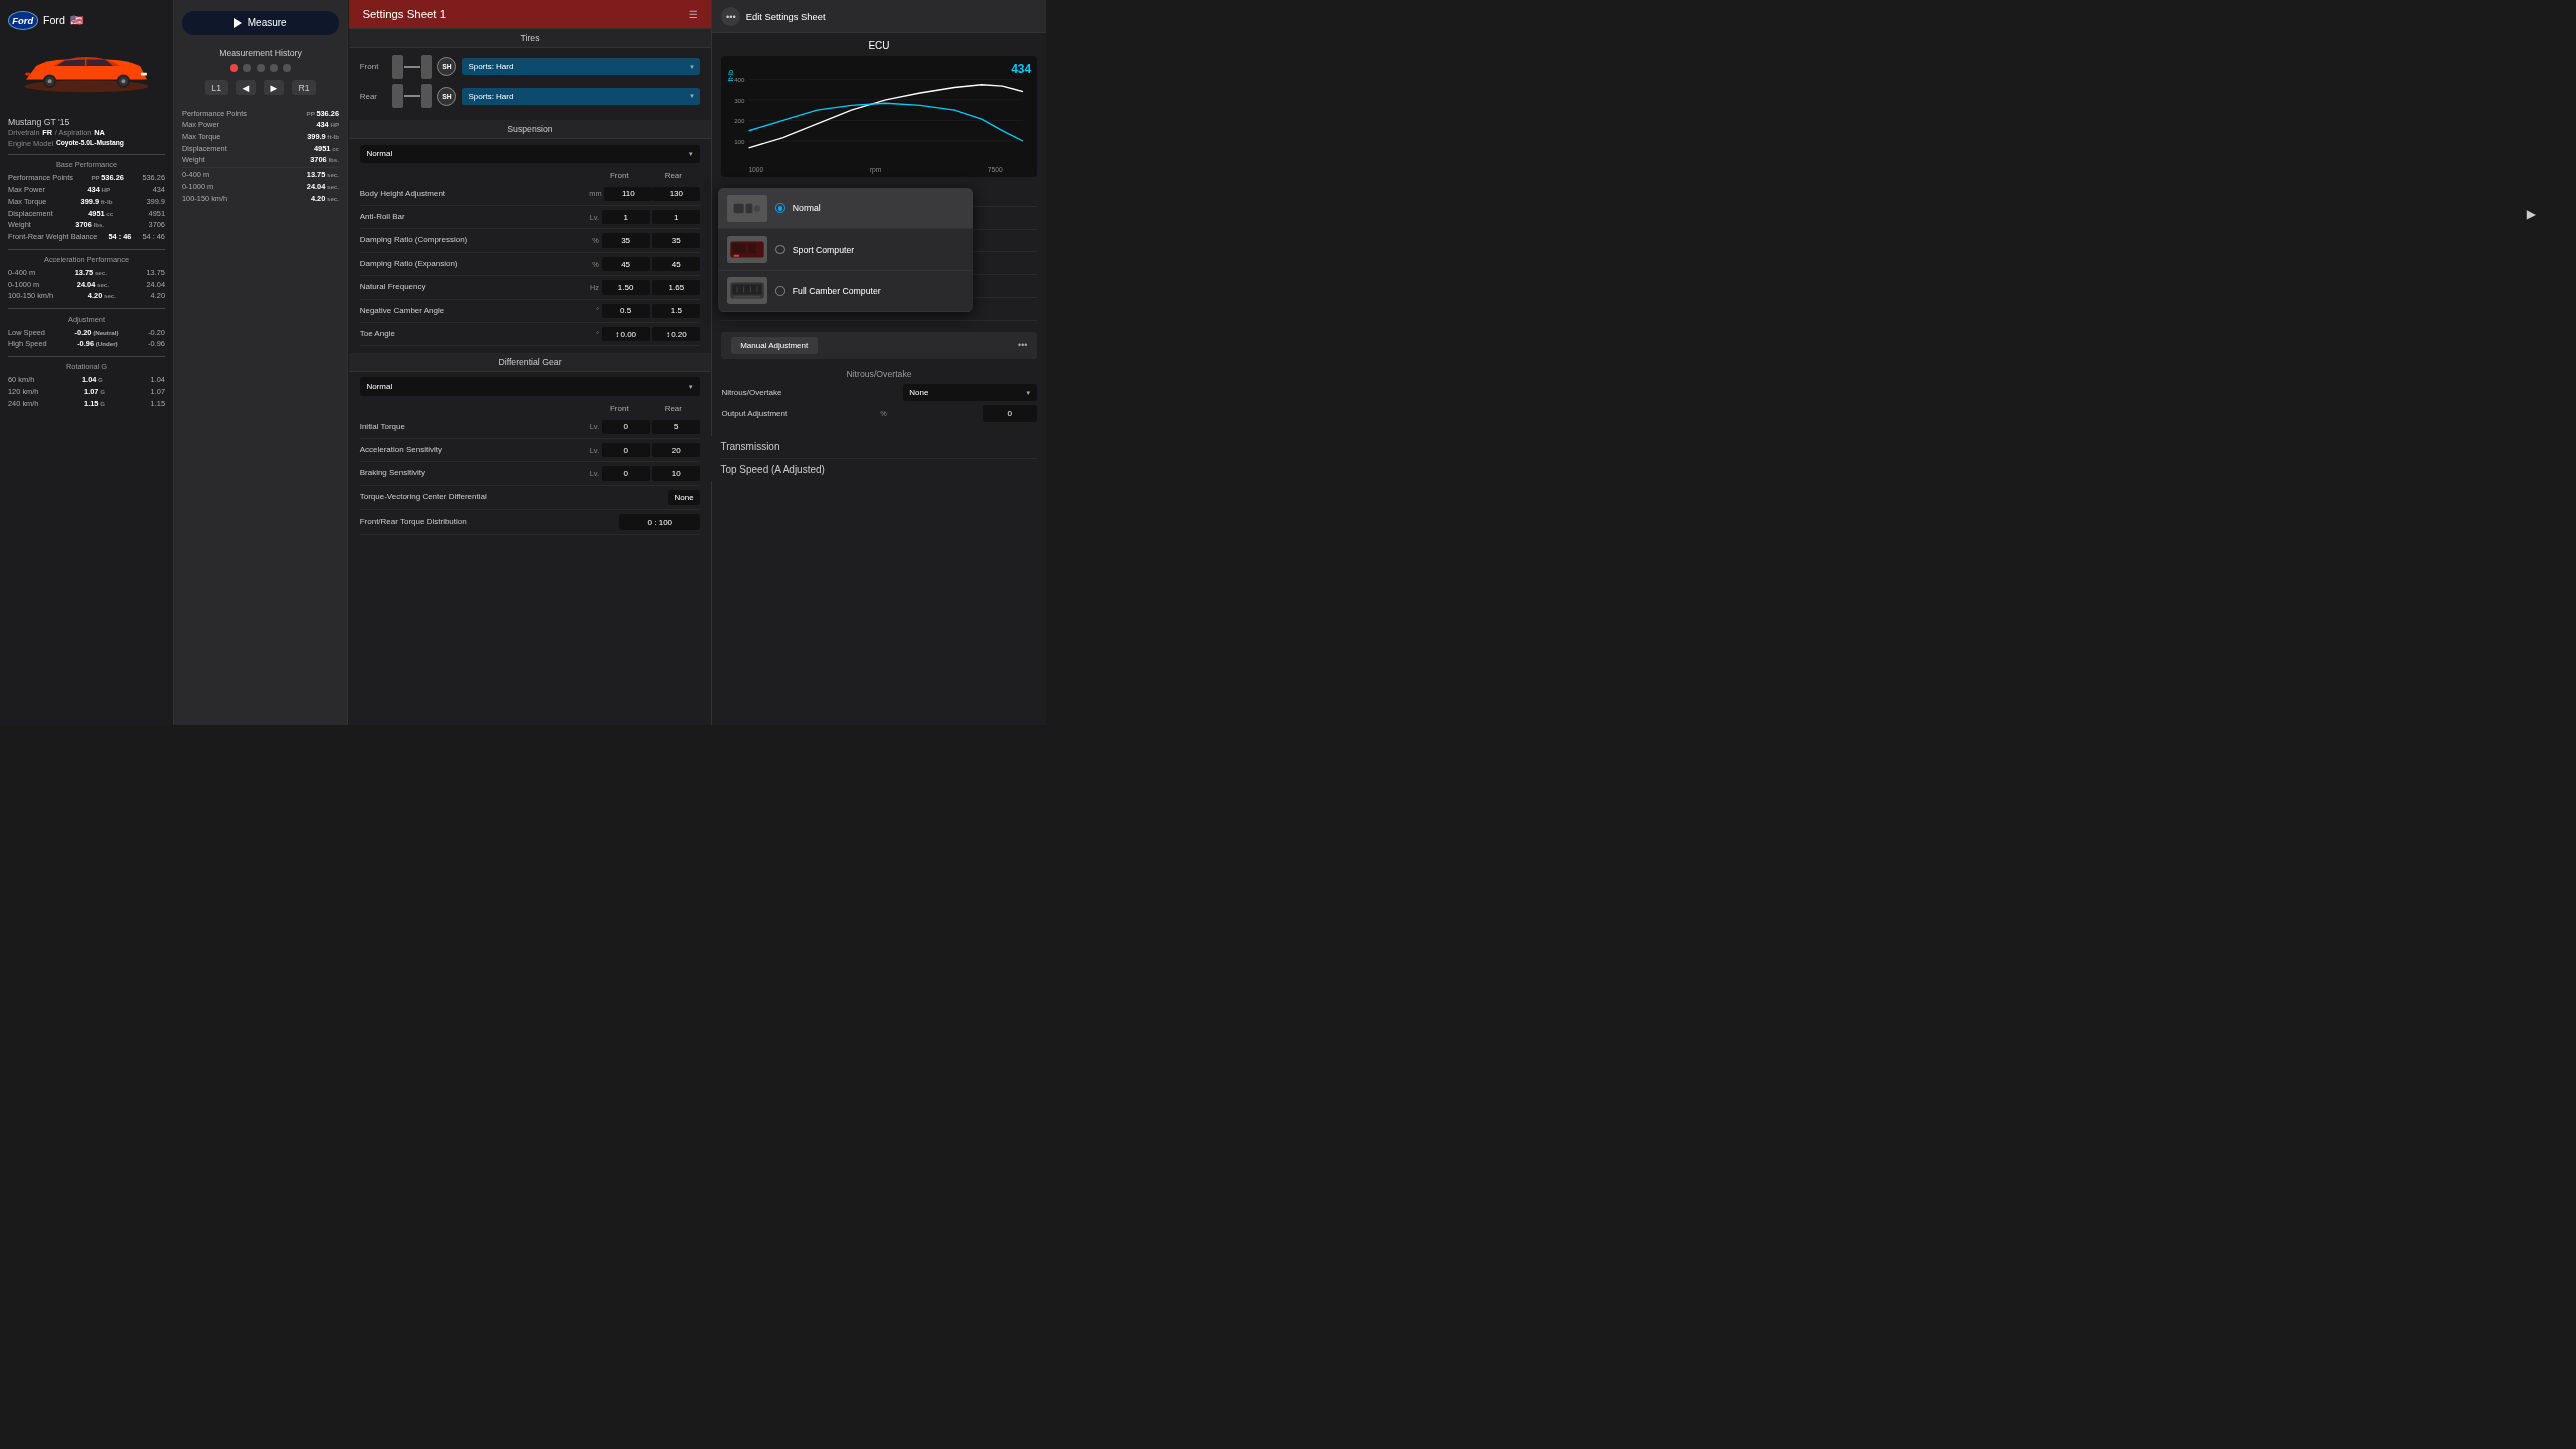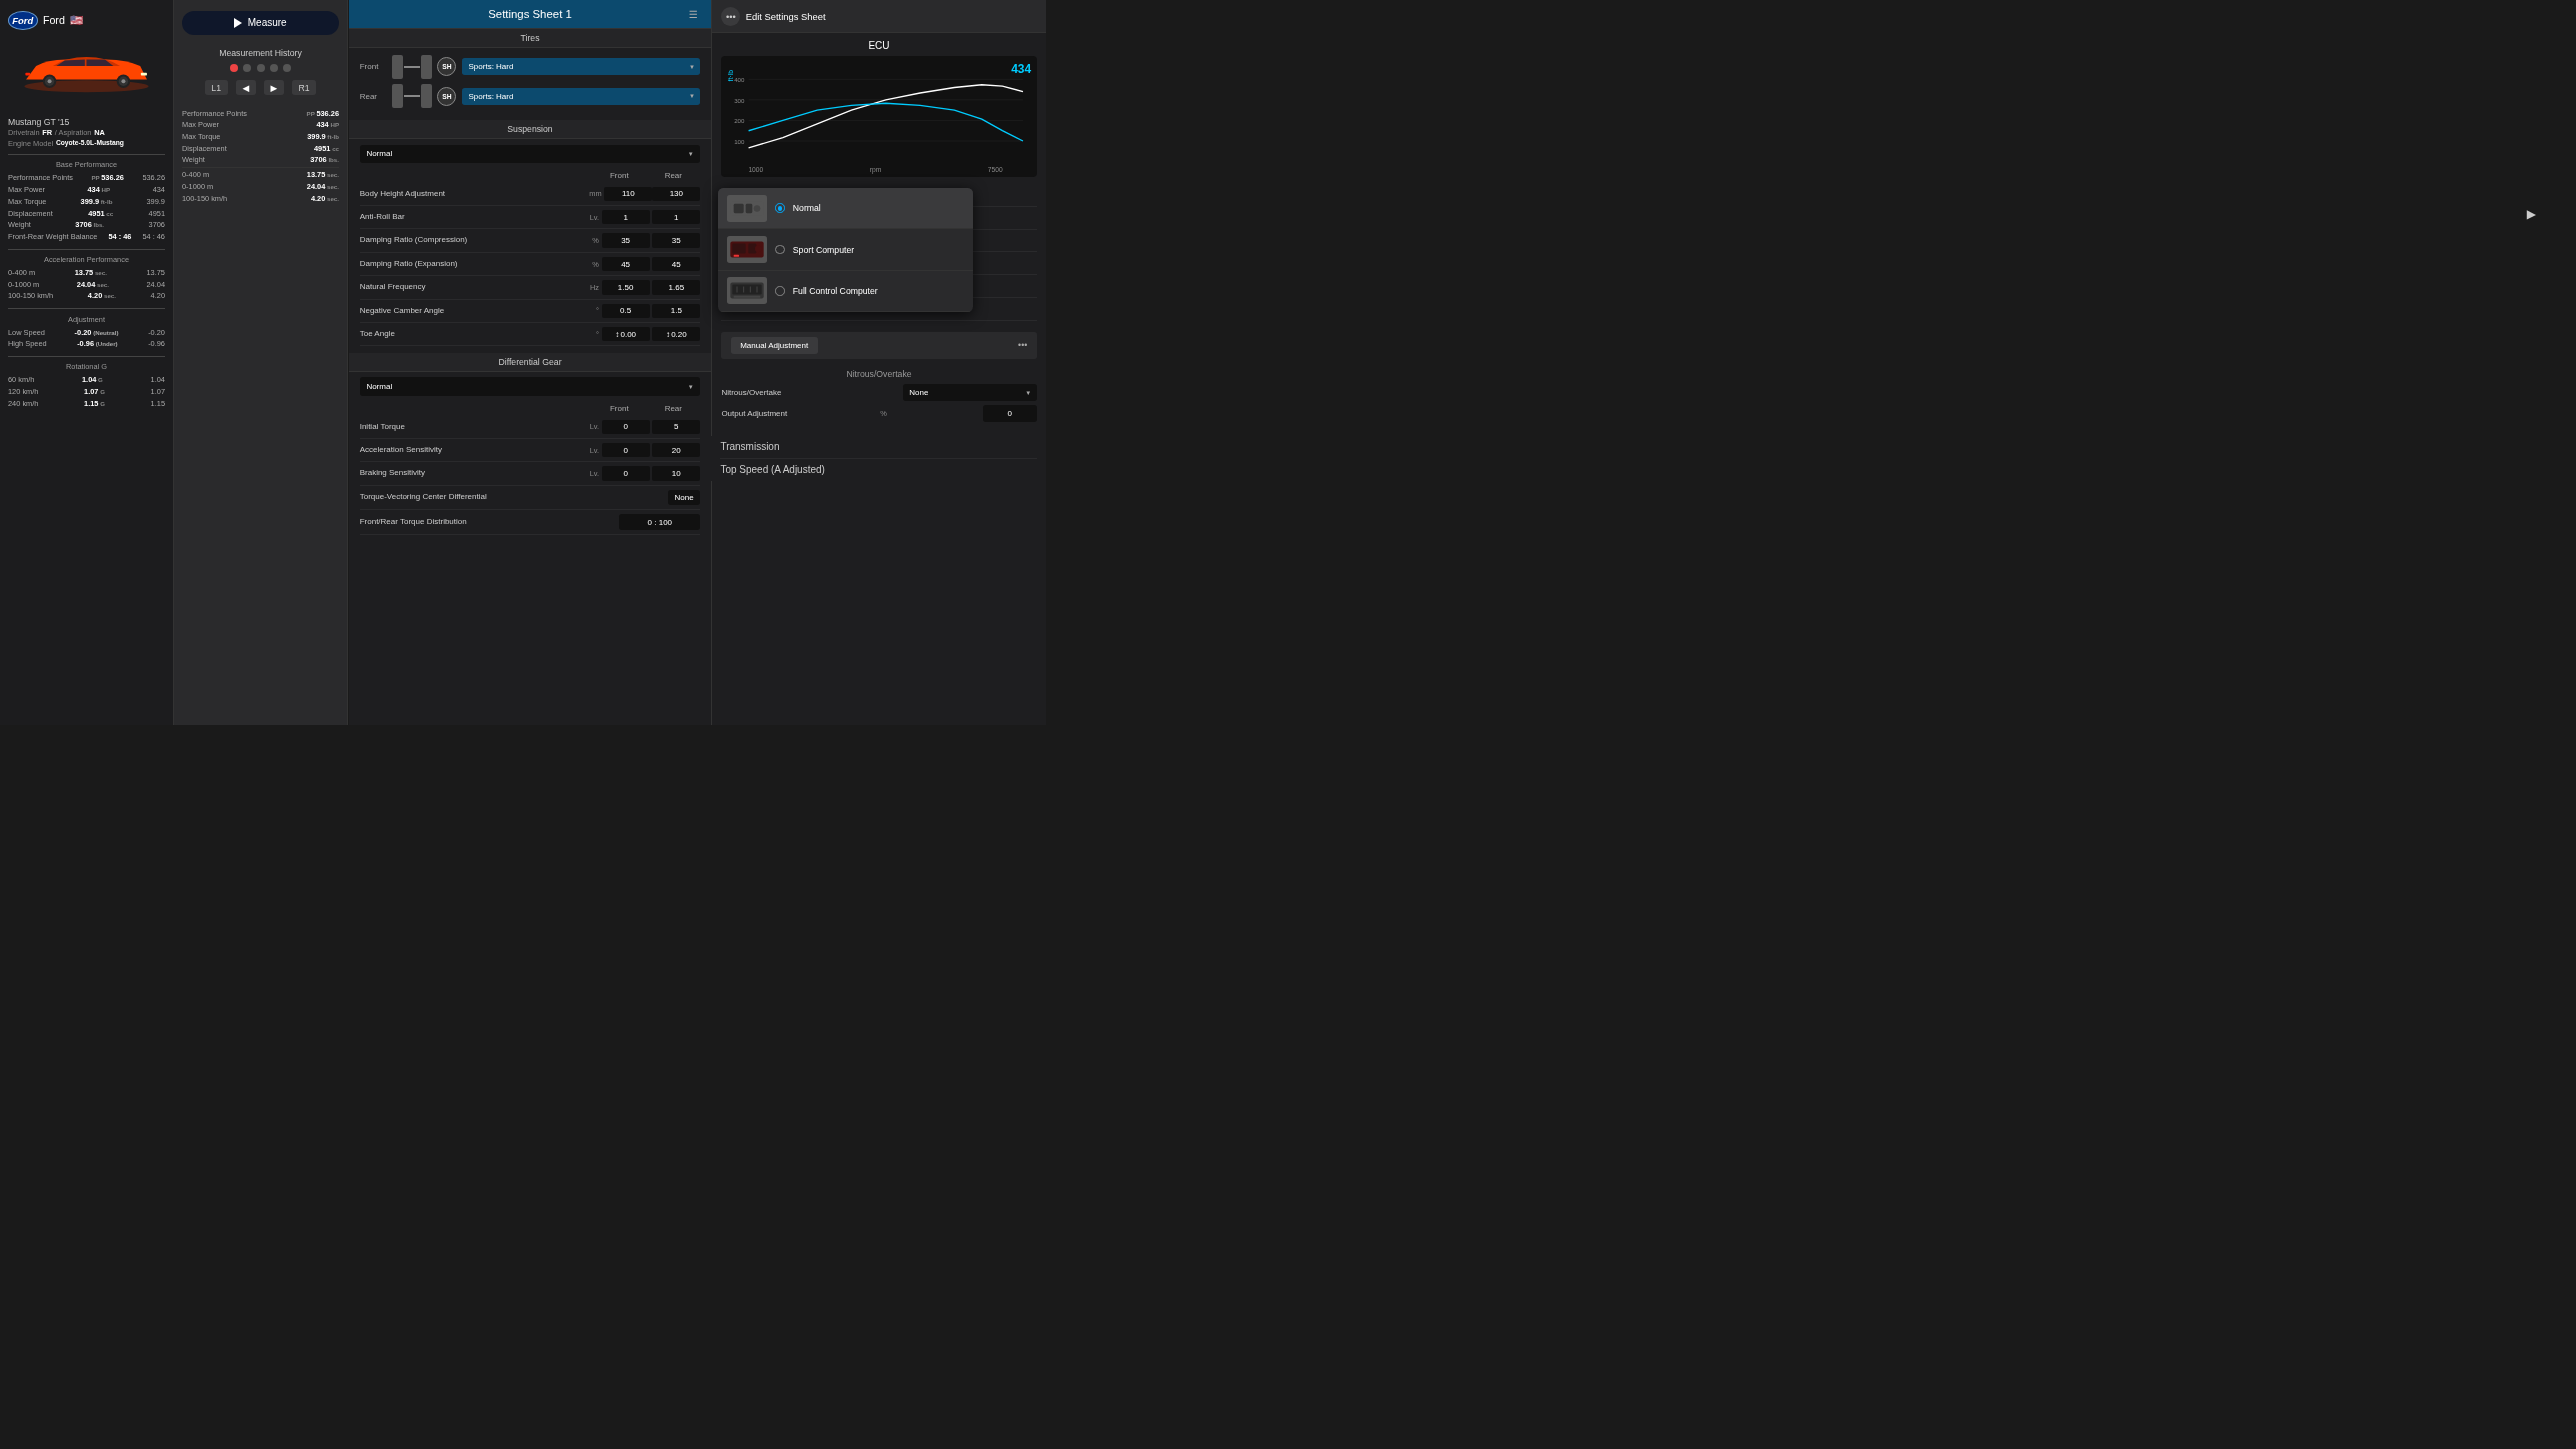--- a/index.html
+++ b/index.html
@@ -187,27 +187,26 @@
     
     .settings-area {
       position: absolute;
       left: 349px; top: 0;
       width: 362px;
       height: 725px;
       background: #1e1e20;
       overflow-y: auto;
     }
     .settings-header {
-      background: #0c4a6e;
+      background: #7f1d1d;
       padding: 8px 13.4px;
       text-align: center;
       font-size: 10px;
       display: flex;
       align-items: center;
-      justify-content: center;
       gap: 8px;
       border-bottom: 0.7px solid #333;
       position: relative;
     }
     .settings-menu-icon {
       position: absolute;
       right: 13.4px;
       color: #aaa;
       cursor: pointer;
     }
@@ -1047,21 +1046,21 @@
         <rect x="5" y="8" width="50" height="24" rx="3" fill="#333"></rect>
         <rect x="8" y="11" width="44" height="15" rx="2" fill="#222"></rect>
         <line x1="15" y1="14" x2="15" y2="23" stroke="#555" stroke-width="1"></line>
         <line x1="25" y1="14" x2="25" y2="23" stroke="#555" stroke-width="1"></line>
         <line x1="35" y1="14" x2="35" y2="23" stroke="#555" stroke-width="1"></line>
         <line x1="45" y1="14" x2="45" y2="23" stroke="#555" stroke-width="1"></line>
         <rect x="10" y="28" width="40" height="3" rx="1" fill="#444"></rect>
       </svg>
     </div>
     <div class="ecu-radio"></div>
-    <span class="ecu-label">Full Control Computer</span>
+    <span class="ecu-label">Full Camber Computer</span>
   </div>
 </div>
 
 <div class="cursor-arrow">▶</div>
 
 <div style="position:absolute;left:711px;top:436px;width:335px;background:#1e1e20;padding:0 9.4px;">
   <div class="transmission-row">
     <span class="right-item-label">Transmission</span>
   </div>
   <div class="top-speed-row">

